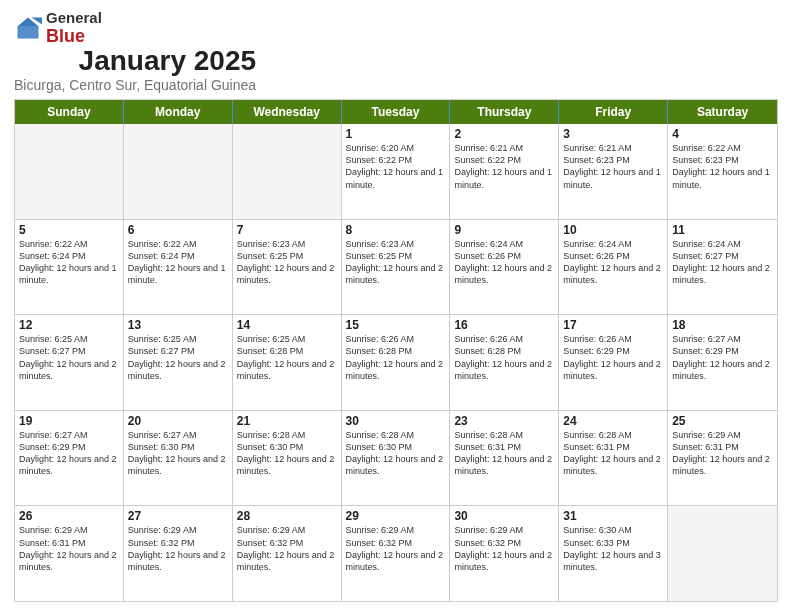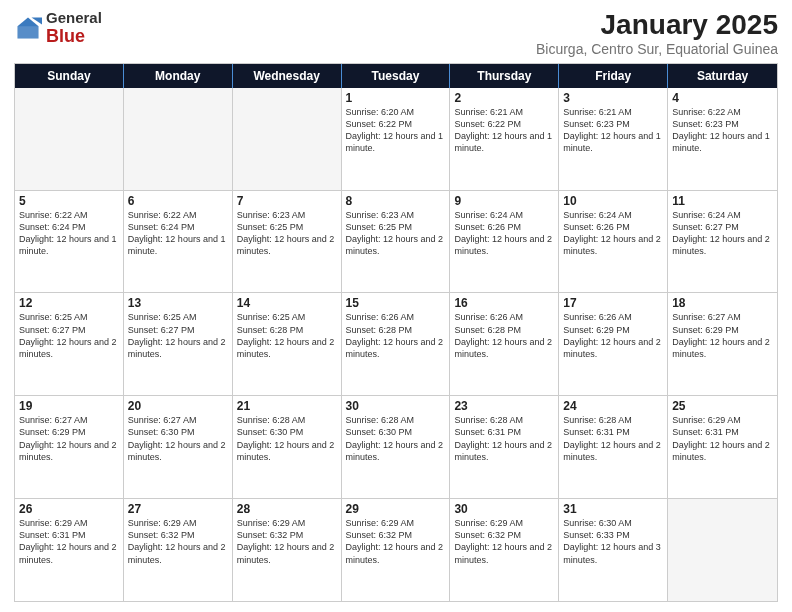--- a/index.html
+++ b/index.html
@@ -15,20 +15,21 @@
       height: 612px;
       padding: 10px 14px 10px 14px;
       display: flex;
       flex-direction: column;
     }
     .header {
       display: flex;
       align-items: flex-start;
       justify-content: space-between;
       margin-bottom: 6px;
+      flex-direction: column;
     }
     .logo {
       display: flex;
       align-items: center;
       gap: 4px;
     }
     .logo-text {
       display: flex;
       flex-direction: column;
       line-height: 1.1;
@@ -62,21 +63,21 @@
     }
     .calendar {
       flex: 1;
       display: flex;
       flex-direction: column;
       border: 1px solid #ccc;
     }
     .col-headers {
       display: grid;
       grid-template-columns: repeat(7, 1fr);
-      background: #0f172a;
+      background: #4d7c0f;
     }
     .col-header {
       color: #fff;
       font-size: 12px;
       font-weight: bold;
       text-align: center;
       padding: 5px 2px;
       border-right: 1px solid #4a8dd5;
     }
     .col-header:last-child { border-right: none; }

